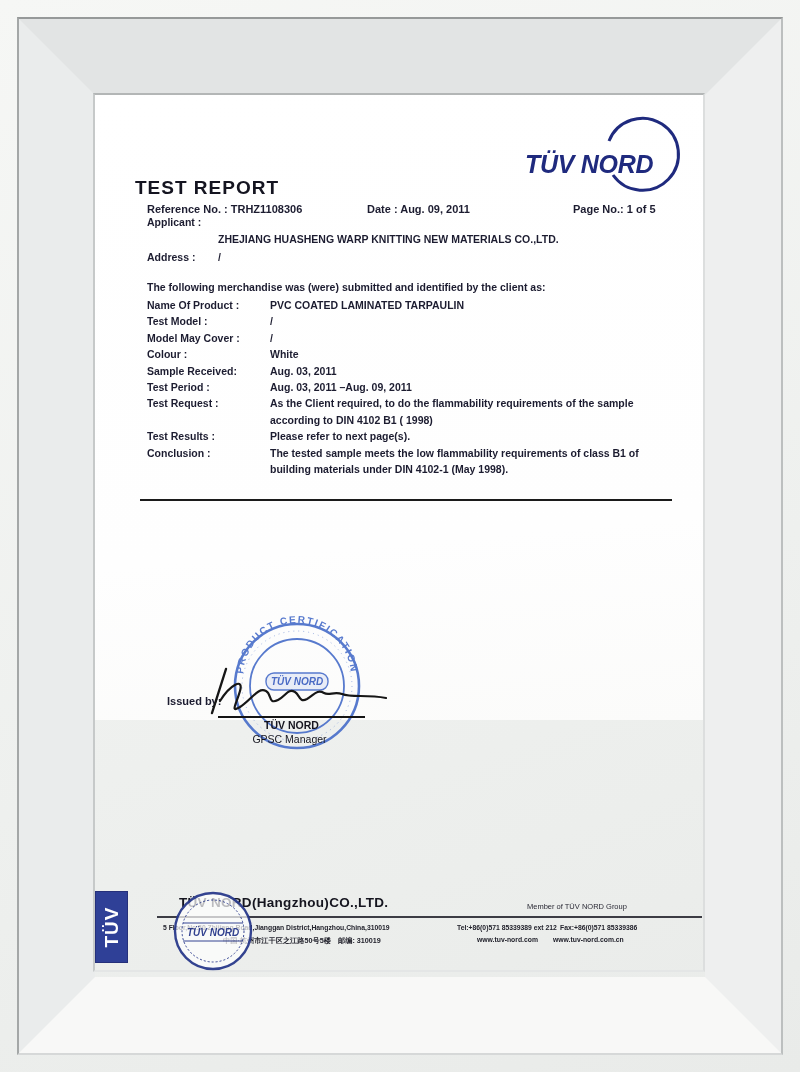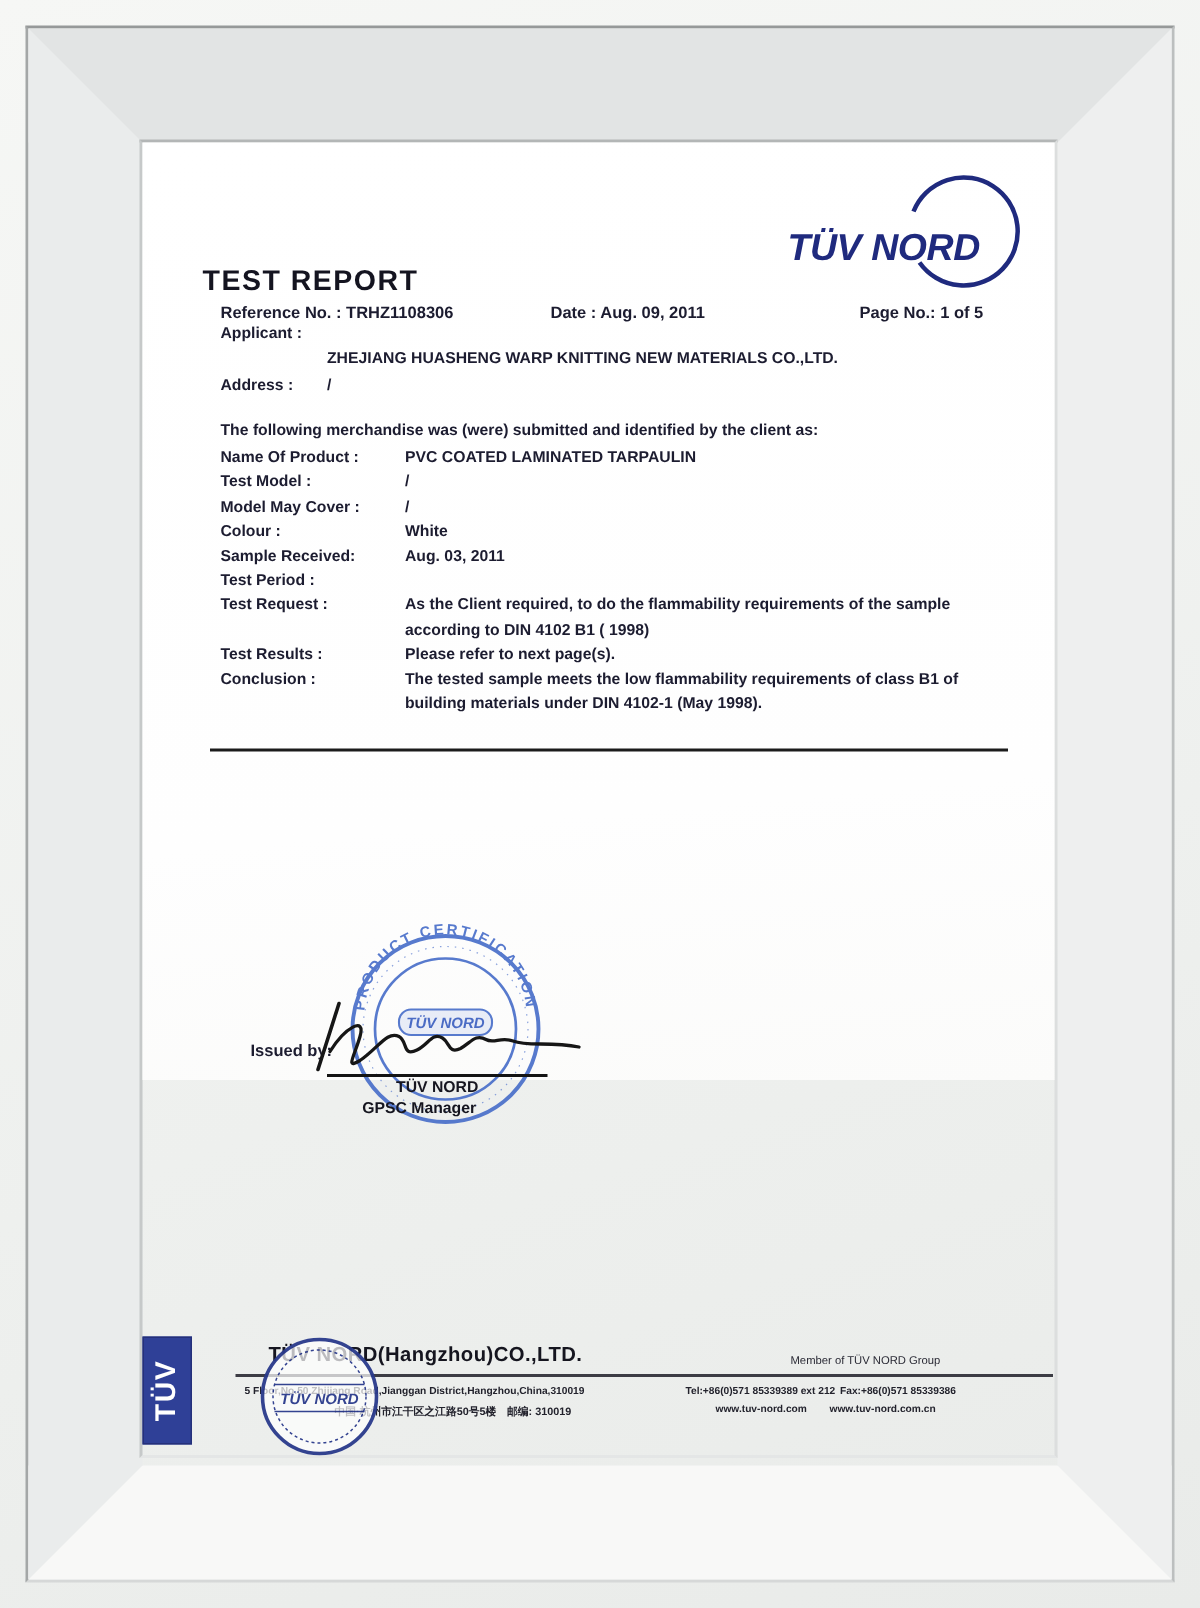--- a/index.html
+++ b/index.html
@@ -41,22 +41,22 @@
   .frow .fl { flex:0 0 123px; }
   .frow .fv { flex:1; }
   .rule-main { position:absolute; left:45px; top:404px; width:532px; height:2px; background:#1b1b1b; }
   
   .issued-label { left:72px; top:600px; font-size:11px; }
   .stamp-svg { position:absolute; left:122px; top:516px; width:164px; height:154px; opacity:.92; }
   .signature-svg { position:absolute; left:105px; top:566px; width:200px; height:62px; }
   .sig-line { position:absolute; left:123px; top:621px; width:147px; height:2px; background:#141414; }
   .sig-org  { position:absolute; left:123px; top:624px; width:147px; text-align:center;
     font-size:10.5px; font-weight:bold; color:#15151f; }
-  .sig-role { position:absolute; left:111px; top:638px; width:147px; text-align:center;
-    font-size:10.5px; font-weight:bold; color:#15151f; }
+  .sig-role { position:absolute; left:121px; top:638px; width:147px; text-align:center;
+    font-size:10.5px; font-weight:normal; color:#15151f; }
   
   .tuv-box { position:absolute; left:0px; top:796px; width:33px; height:72px;
     background:#2f4097; border:1px solid #25307a; display:flex; align-items:center; justify-content:center; }
   .tuv-box span { transform:rotate(-90deg); color:#ffffff; font-weight:bold; font-size:19px; letter-spacing:1px; }
   .fstamp-svg { position:absolute; left:76px; top:794px; width:84px; height:84px; z-index:2; opacity:.95; }
   .footer-company { position:absolute; left:84px; top:800px; font-size:13.5px; font-weight:bold;
     color:#15151f; letter-spacing:.3px; z-index:1; }
   .footer-member { position:absolute; left:432px; top:807px; font-size:7.5px; color:#2a2a35; }
   .footer-rule { position:absolute; left:62px; top:821px; width:545px; height:2px; background:#3c3c44; }
   .f-small { position:absolute; font-size:6.8px; font-weight:bold; color:#22222c; white-space:nowrap; }
@@ -111,20 +111,21 @@
       <div class="frow">
         <span class="fl">Colour :</span>
         <span class="fv">White</span>
       </div>
       <div class="frow">
         <span class="fl">Sample Received:</span>
         <span class="fv">Aug. 03, 2011</span>
       </div>
       <div class="frow">
         <span class="fl">Test Period :</span>
+        <span class="fv">Aug. 03, 2011 –Aug. 09, 2011</span>
       </div>
       <div class="frow">
         <span class="fl">Test Request :</span>
         <span class="fv">As the Client required, to do the flammability requirements of the sample according to DIN 4102 B1 ( 1998)</span>
       </div>
       <div class="frow">
         <span class="fl">Test Results :</span>
         <span class="fv">Please refer to next page(s).</span>
       </div>
       <div class="frow">

